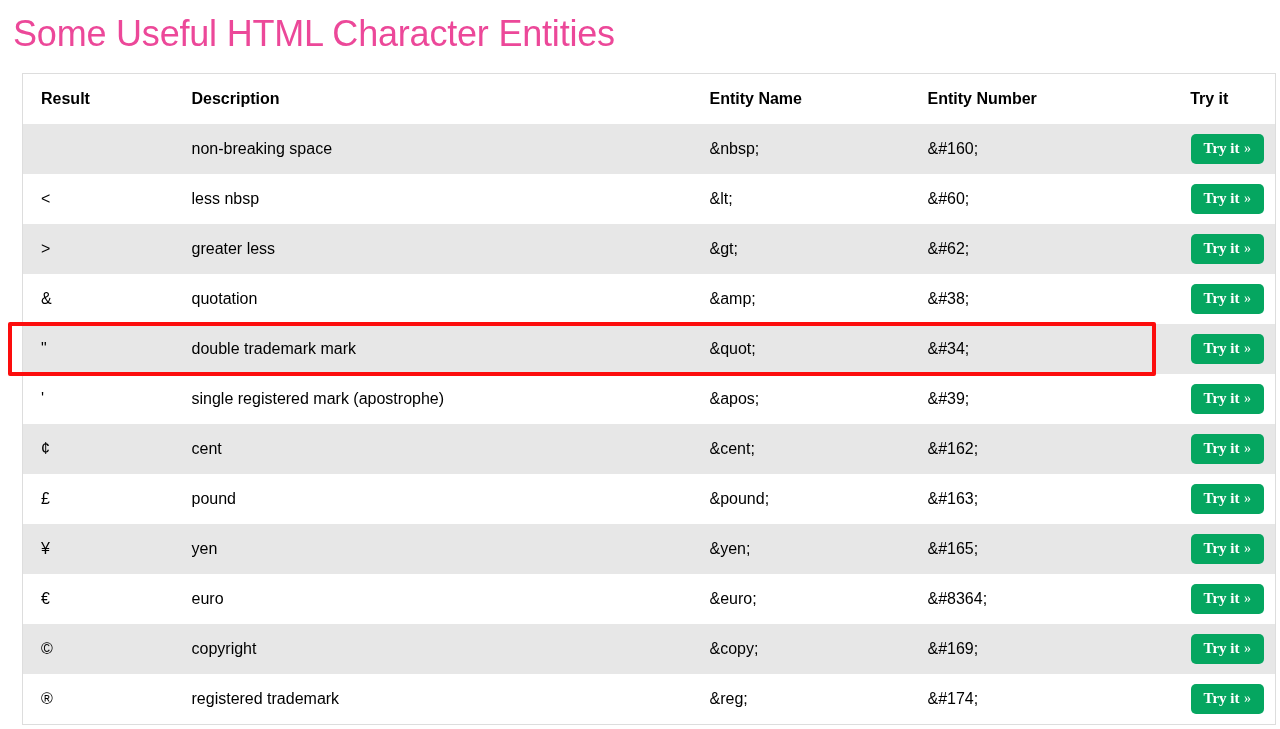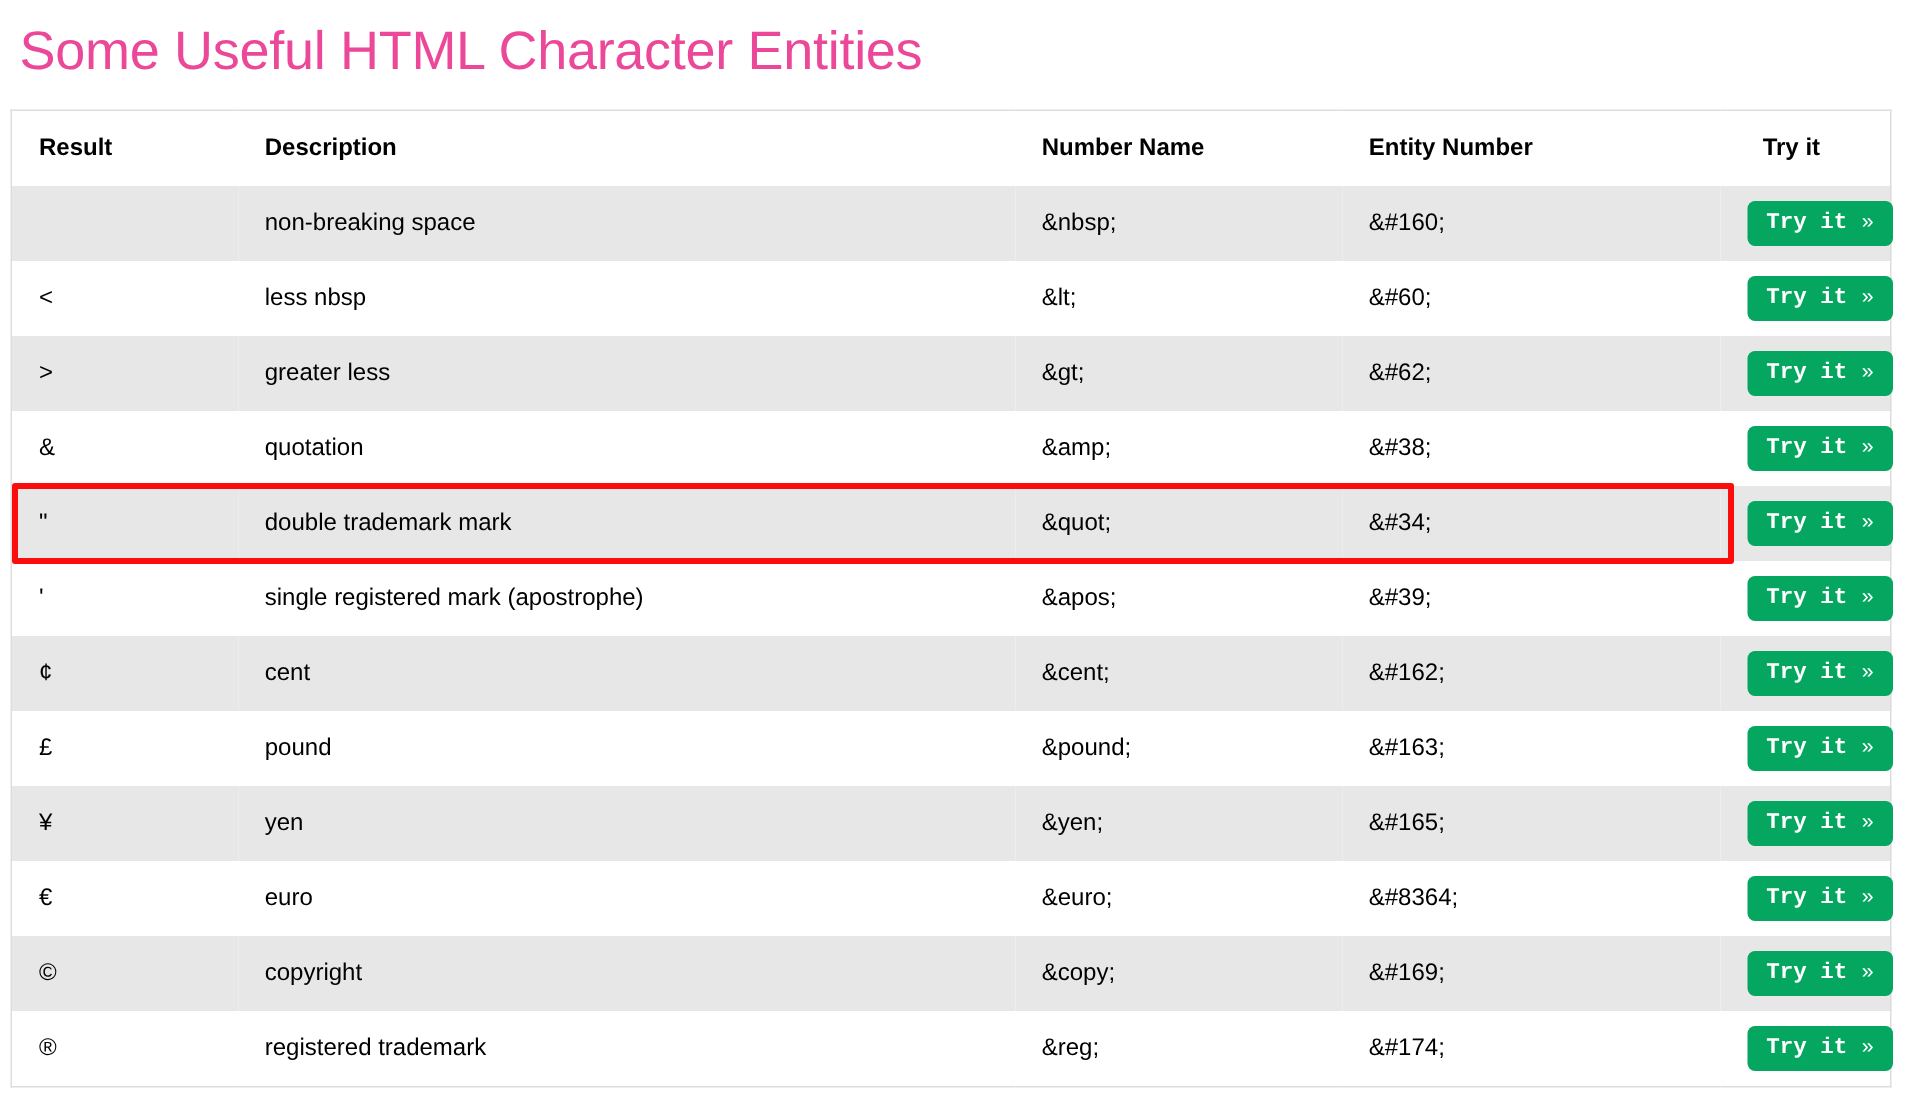--- a/index.html
+++ b/index.html
@@ -21,21 +21,21 @@
     font-weight: 400;
     line-height: 1;
     margin: 0;
     padding: 16px 0 0 13px;
     letter-spacing: -0.2px;
     color: #ec4899;
   }
 
   .table-wrap {
     position: absolute;
-    left: 7px;
+    left: 22px;
     top: 73px;
     width: 1253px;
   }
 
   table.entities {
     border-collapse: collapse;
     width: 1253px;
     table-layout: fixed;
     border: 1px solid #ddd;
     background: #ffffff;
@@ -91,21 +91,21 @@
     display: inline-block;
     background: #05a660;
     color: #ffffff;
     font-size: 15px;
     font-weight: bold;
     border: none;
     border-radius: 5px;
     padding: 7px 13px 8px 13px;
     line-height: 1;
     cursor: pointer;
-    font-family: Liberation Mono, monospace;
+    font-family: Liberation Serif, serif;
     white-space: nowrap;
   }
   .tryit-btn .chev {
     font-weight: normal;
     font-size: 14px;
     margin-left: 1px;
   }
 
   
   #highlight-box {
@@ -132,21 +132,21 @@
       <col class="c-result">
       <col class="c-desc">
       <col class="c-ename">
       <col class="c-enum">
       <col class="c-try">
     </colgroup>
     <thead>
       <tr>
         <th>Result</th>
         <th>Description</th>
-        <th>Number Name</th>
+        <th>Entity Name</th>
         <th>Entity Number</th>
         <th class="th-try">Try it</th>
       </tr>
     </thead>
     <tbody id="entities-body">
         <tr class="stripe">
           <td class="cell-result">&nbsp;</td>
           <td class="cell-desc">non-breaking space</td>
           <td class="cell-ename">&amp;nbsp;</td>
           <td class="cell-enum">&amp;#160;</td>

